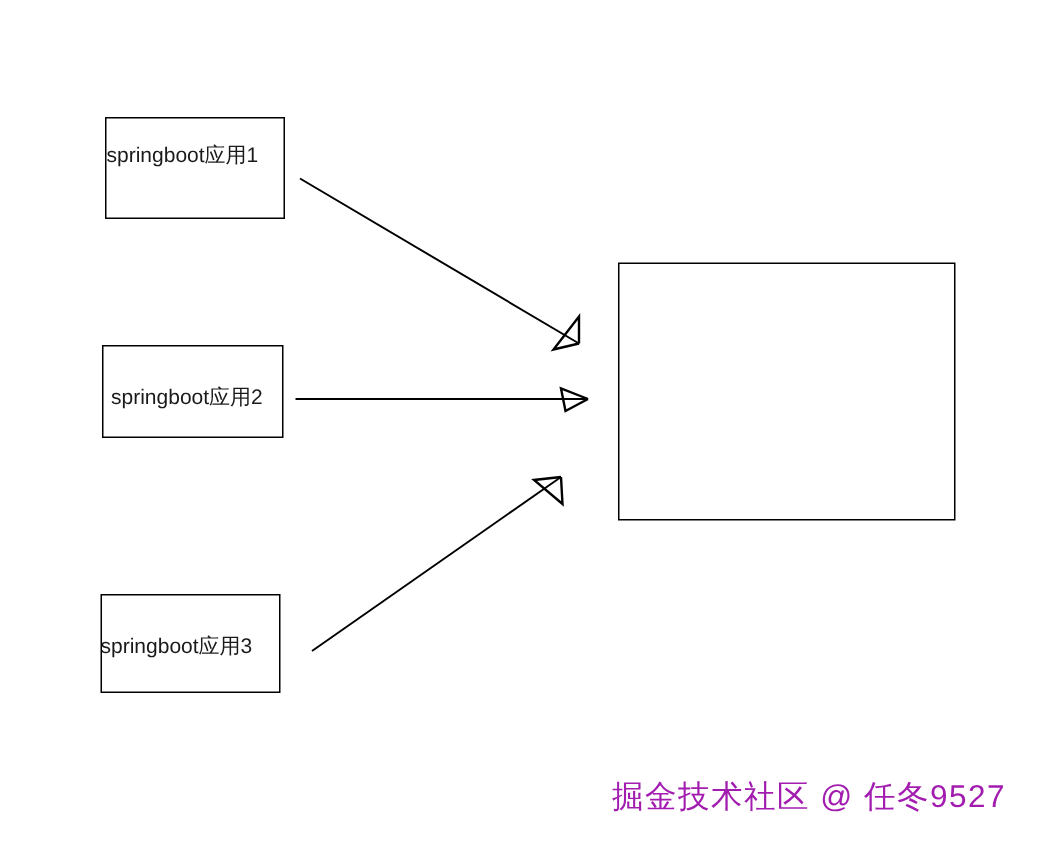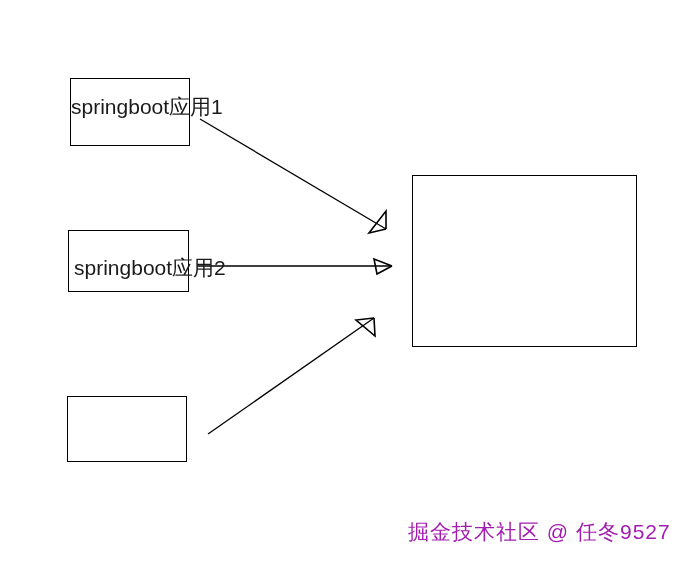--- a/index.html
+++ b/index.html
@@ -21,21 +21,21 @@
   .node-box {
     position: absolute;
     box-sizing: border-box;
     border: 1px solid #000000;
     background: #ffffff;
   }
   .node-label {
     position: absolute;
     white-space: nowrap;
     color: #1a1a1a;
-    font-size: 21px;
+    font-size: 14px;
     line-height: 1;
     letter-spacing: 0px;
   }
   #box-app1 { left: 70px;  top: 78px;  width: 120px; height: 68px; }
   #box-app2 { left: 68px;  top: 230px; width: 121px; height: 62px; }
   #box-app3 { left: 67px;  top: 396px; width: 120px; height: 66px; }
   #box-admin { left: 412px; top: 175px; width: 225px; height: 172px; }
 
   #label-app1 { left: 71px;  top: 96px; }
   #label-app2 { left: 74px;  top: 257px; text-align: center; }
@@ -97,17 +97,18 @@
 
   <div class="node-box" id="box-app1"></div>
   <div class="node-box" id="box-app2"></div>
   <div class="node-box" id="box-app3"></div>
   <div class="node-box" id="box-admin"></div>
 
   <div class="node-label" id="label-app1">springboot应用1</div>
 
   <div class="node-label" id="label-app2">springboot应用2</div>
 
+  <div class="node-label" id="label-app3">springboot应用3</div>
 
 
   <div id="watermark">掘金技术社区 @ 任冬9527</div>
 
 </div>
 
 </body></html>

